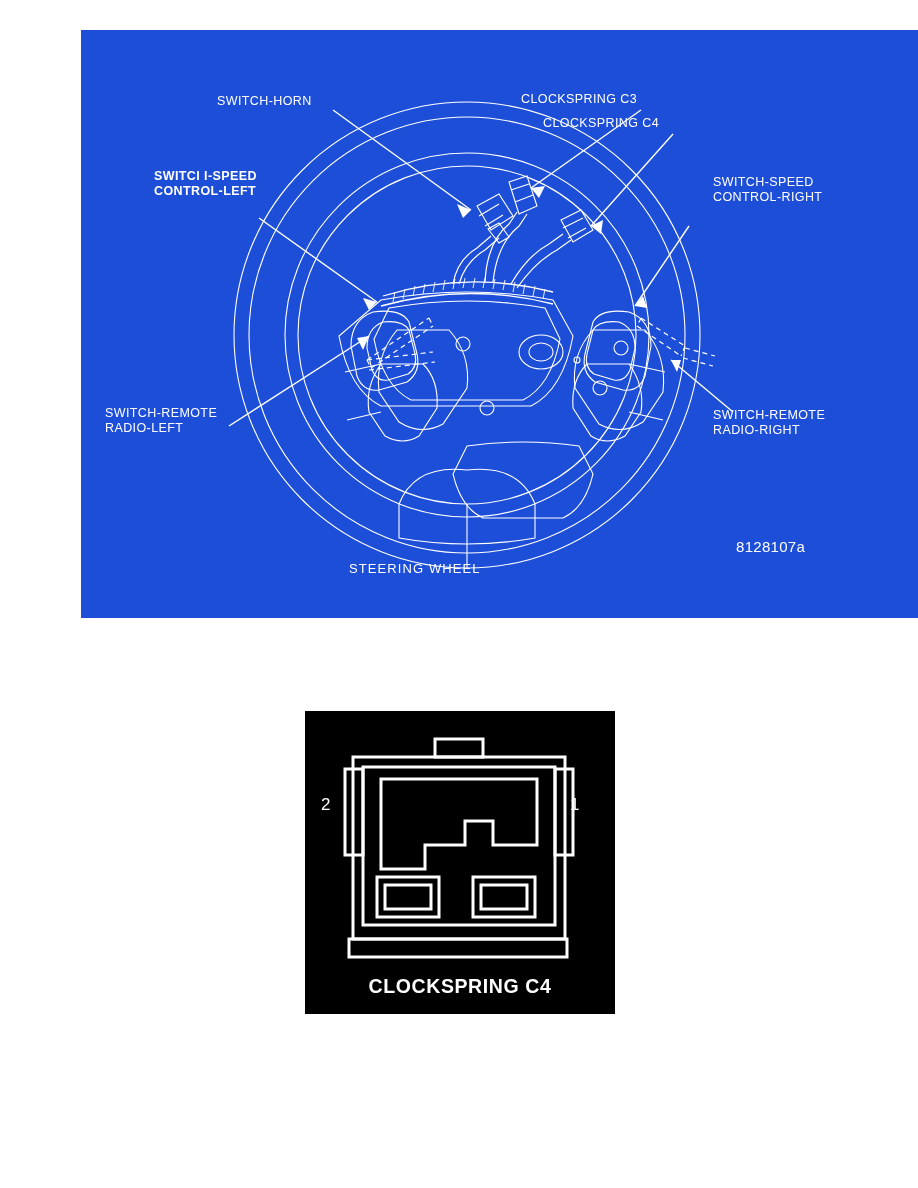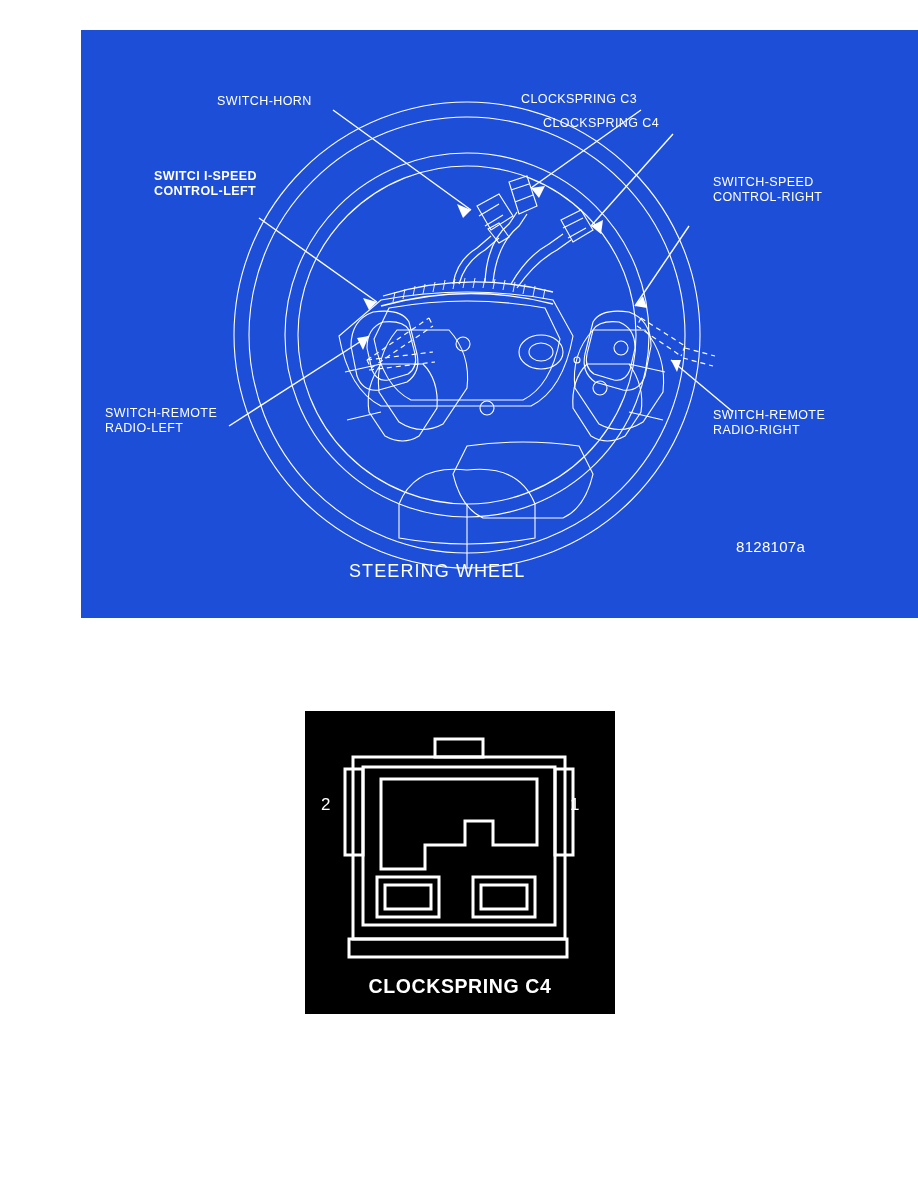--- a/index.html
+++ b/index.html
@@ -35,21 +35,21 @@
     color: #ffffff;
     font-size: 12.5px;
     line-height: 15px;
     letter-spacing: 0.4px;
     white-space: pre;
     font-family: "Liberation Sans", sans-serif;
   }
   .caption {
     position: absolute;
     color: #ffffff;
-    font-size: 18px;
+    font-size: 13px;
     letter-spacing: 1.1px;
     white-space: pre;
   }
   .idtag {
     position: absolute;
     color: #ffffff;
     font-size: 15px;
     letter-spacing: 0.3px;
     white-space: pre;
   }

